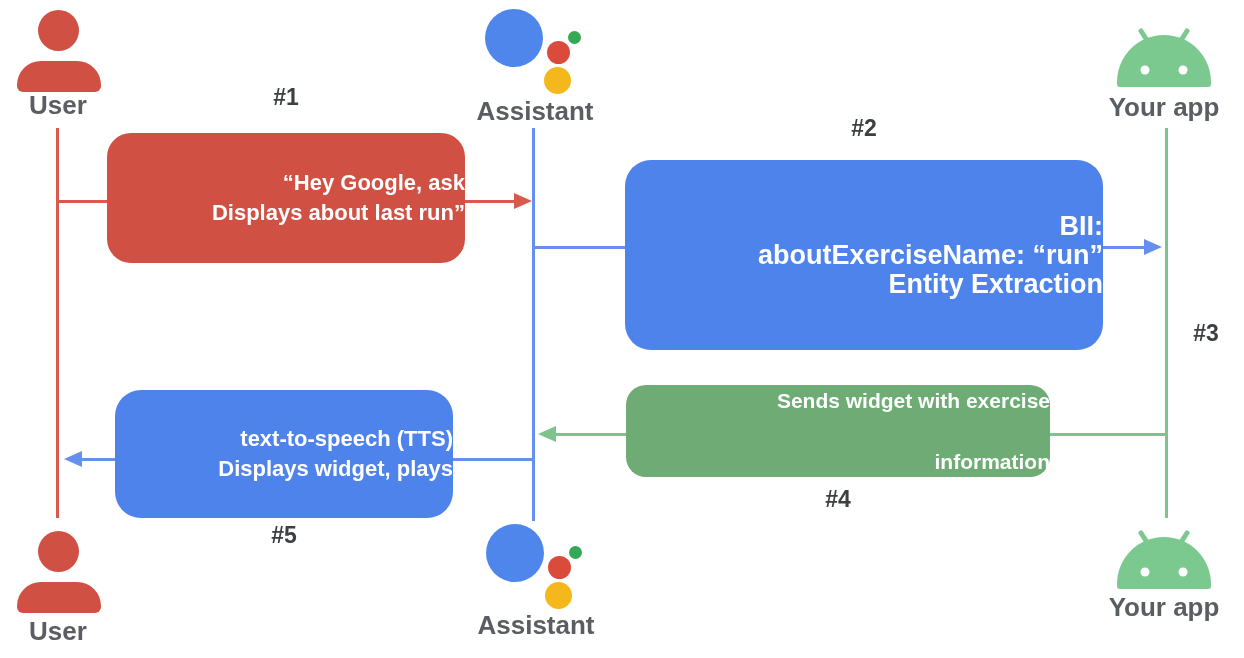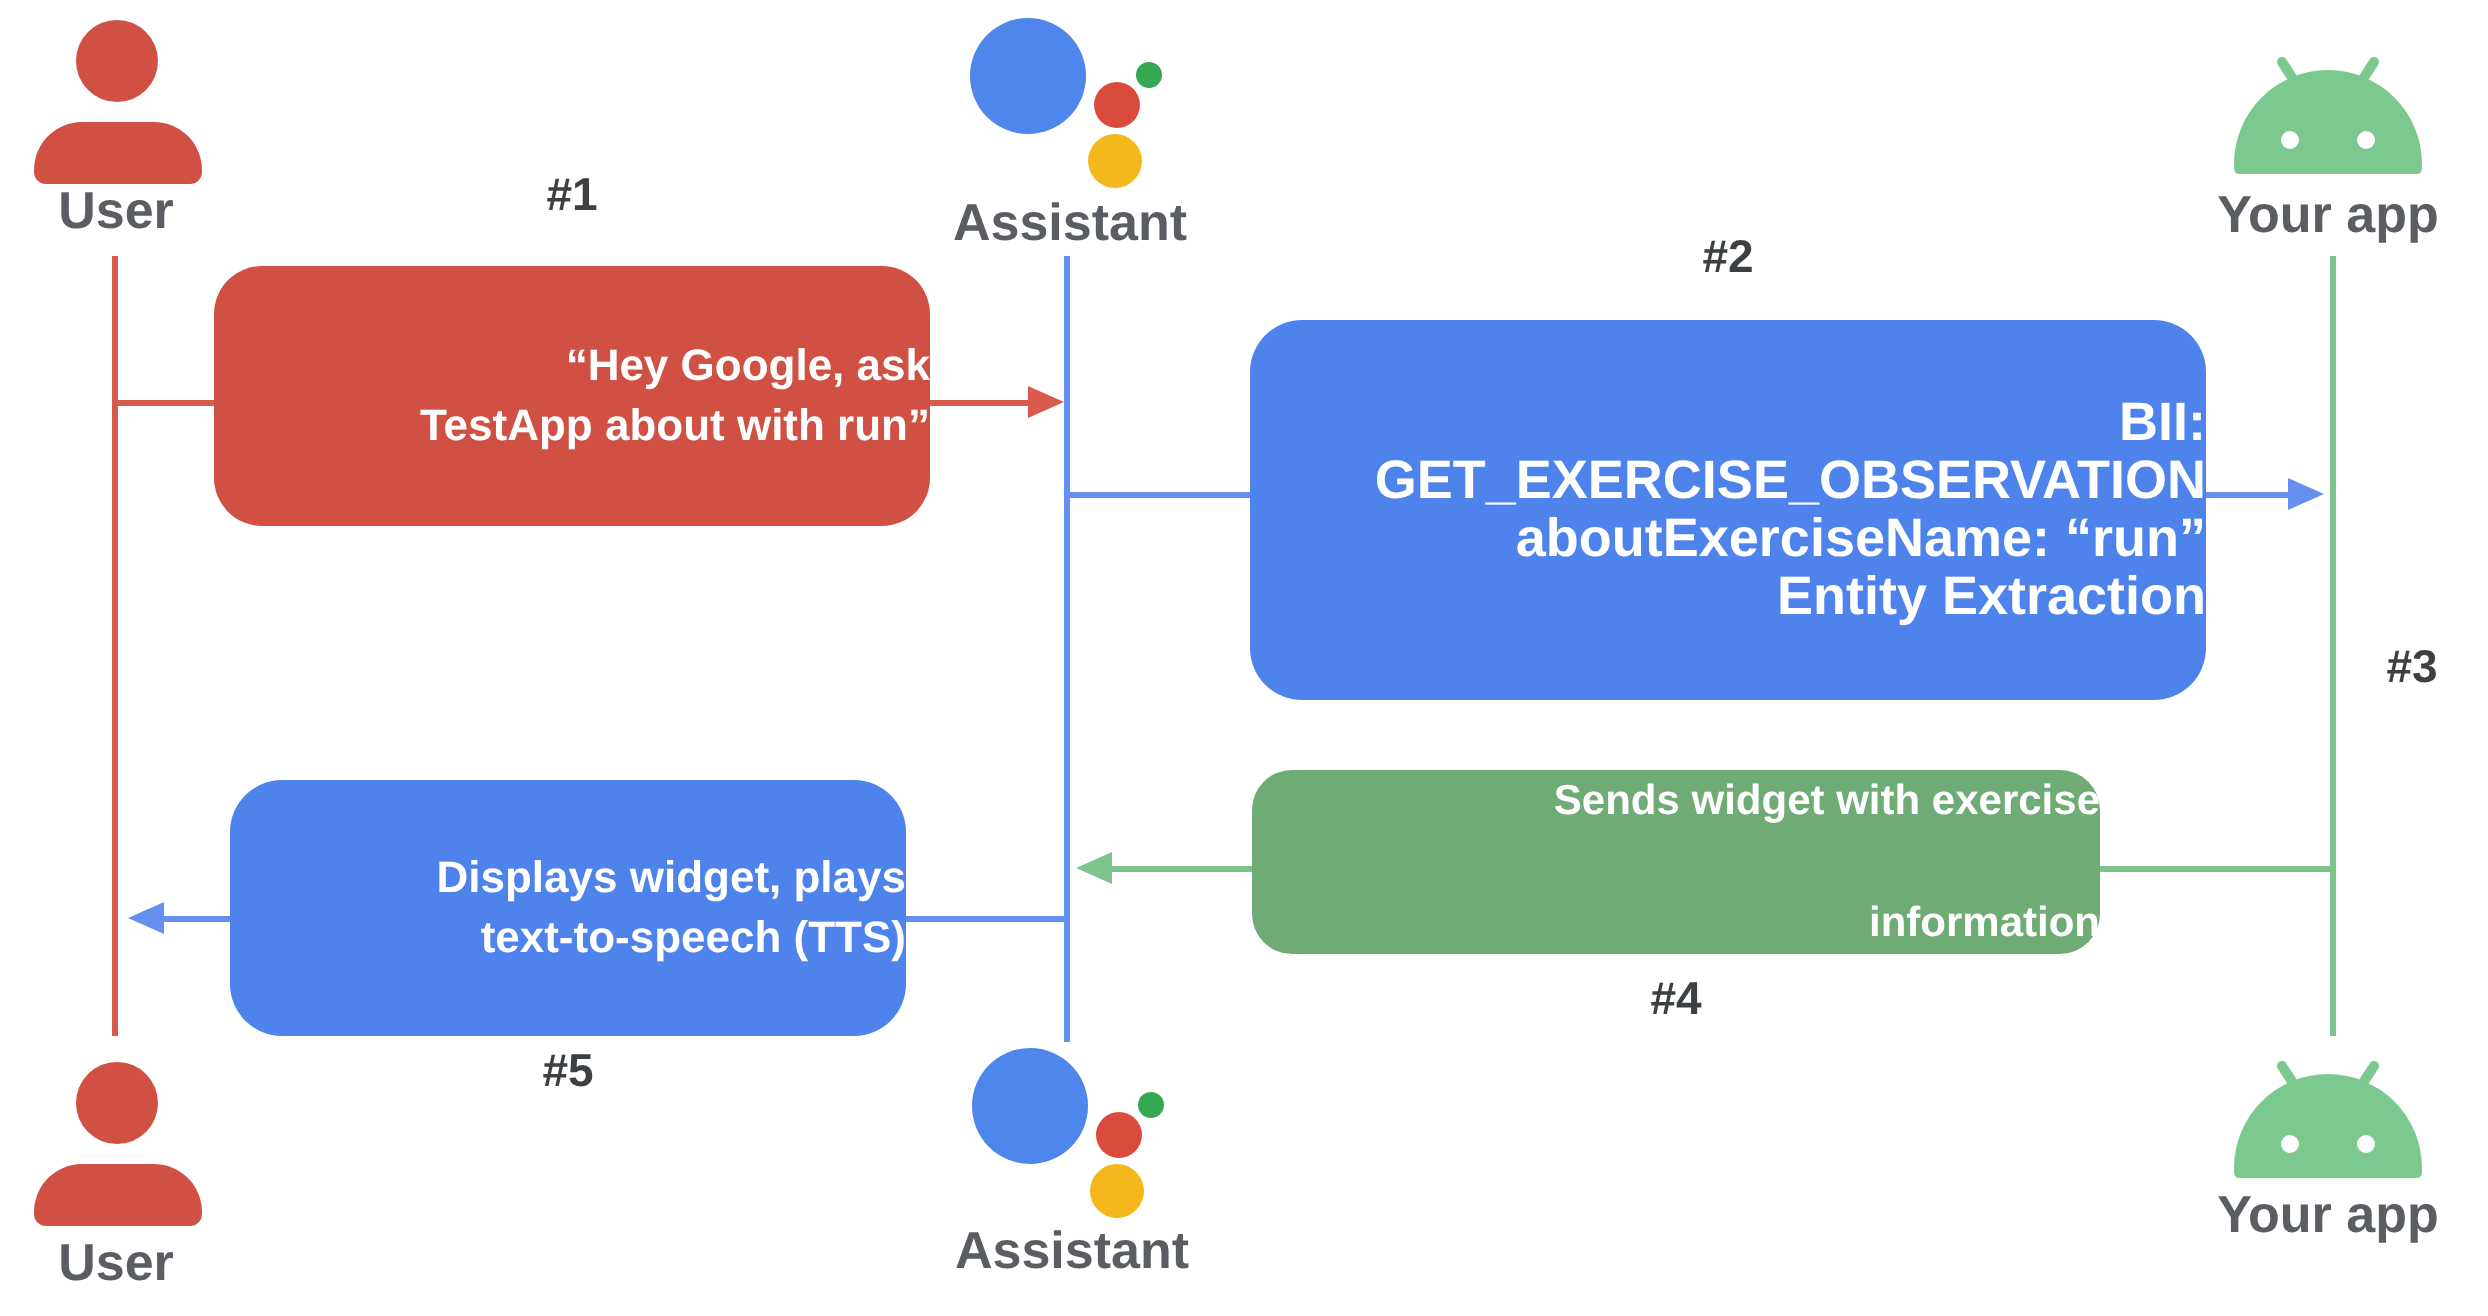--- a/index.html
+++ b/index.html
@@ -118,48 +118,47 @@
     <circle cx="31" cy="46" r="4.5" fill="#ffffff"></circle>
     <circle cx="69" cy="46" r="4.5" fill="#ffffff"></circle>
   </svg>
   <div class="actor-label" style="left:1084px; top:92px; width:160px;">Your app</div>
 
   <div class="step-label" style="left:236px; top:84px;">#1</div>
   <div class="msg-line red" style="left:58px; top:200px; width:458px;"></div>
   <div class="arrow right red" style="left:514px; top:193px;"></div>
   <div class="msg-box box-red b1" style="left:107px; top:133px; width:358px; height:130px;">
     <span>“Hey Google, ask</span>
-    <span>TestApp about with run”</span>
+    <span>Displays about last run”</span>
   </div>
 
   <div class="step-label" style="left:814px; top:115px;">#2</div>
   <div class="msg-line blue" style="left:534px; top:246px; width:612px;"></div>
   <div class="arrow right blue" style="left:1144px; top:239px;"></div>
   <div class="msg-box box-blue b2" style="left:625px; top:160px; width:478px; height:190px;">
     <span>BII:</span>
-    <span>GET_EXERCISE_OBSERVATION</span>
     <span>aboutExerciseName: “run”</span>
     <span>Entity Extraction</span>
   </div>
 
   <div class="step-label" style="left:1156px; top:320px;">#3</div>
 
   <div class="msg-line green" style="left:556px; top:433px; width:610px;"></div>
   <div class="arrow left green" style="left:538px; top:426px;"></div>
   <div class="msg-box box-green b4" style="left:626px; top:385px; width:424px; height:92px;gap:33px;">
     <span>Sends widget with exercise</span>
     <span>information</span>
   </div>
   <div class="step-label" style="left:788px; top:486px;">#4</div>
 
   <div class="msg-line blue" style="left:82px; top:458px; width:451px;"></div>
   <div class="arrow left blue" style="left:64px; top:451px;"></div>
   <div class="msg-box box-blue b5" style="left:115px; top:390px; width:338px; height:128px;">
+    <span>text-to-speech (TTS)</span>
     <span>Displays widget, plays</span>
-    <span>text-to-speech (TTS)</span>
   </div>
   <div class="step-label" style="left:234px; top:522px;">#5</div>
 
   <div class="person-icon" style="left:17px; top:531px;">
     <div class="person-head"></div>
     <div class="person-body"></div>
   </div>
   <div class="actor-label" style="left:8px; top:616px; width:100px;">User</div>
 
   <div class="assistant-logo" style="left:484px; top:518px;">

